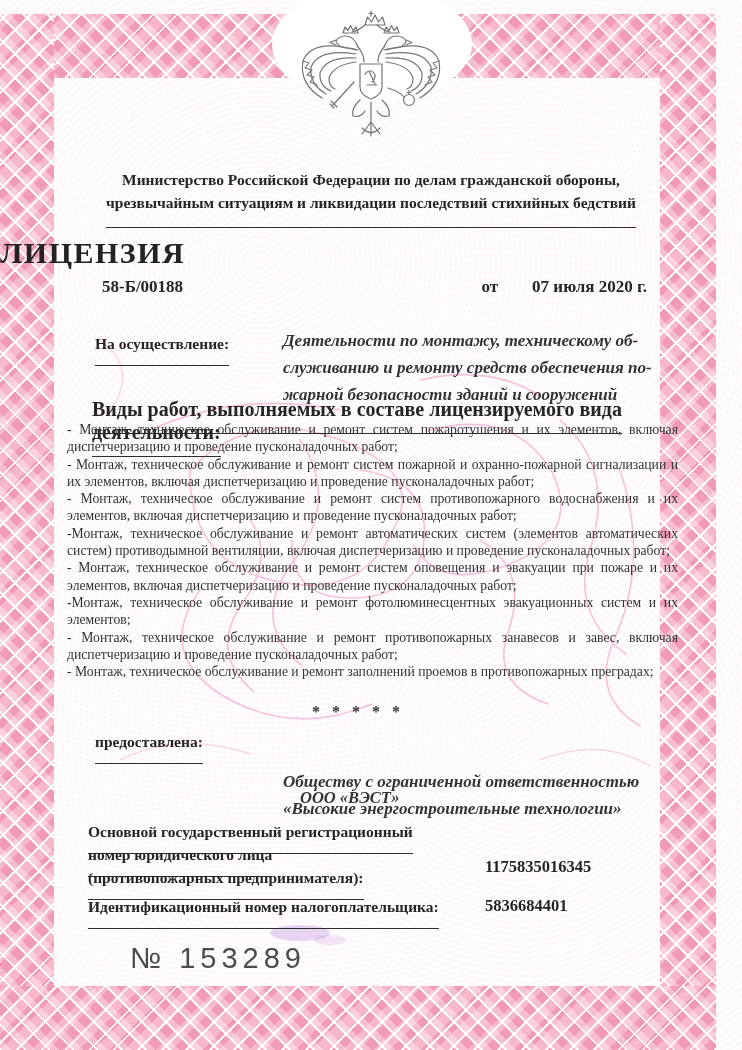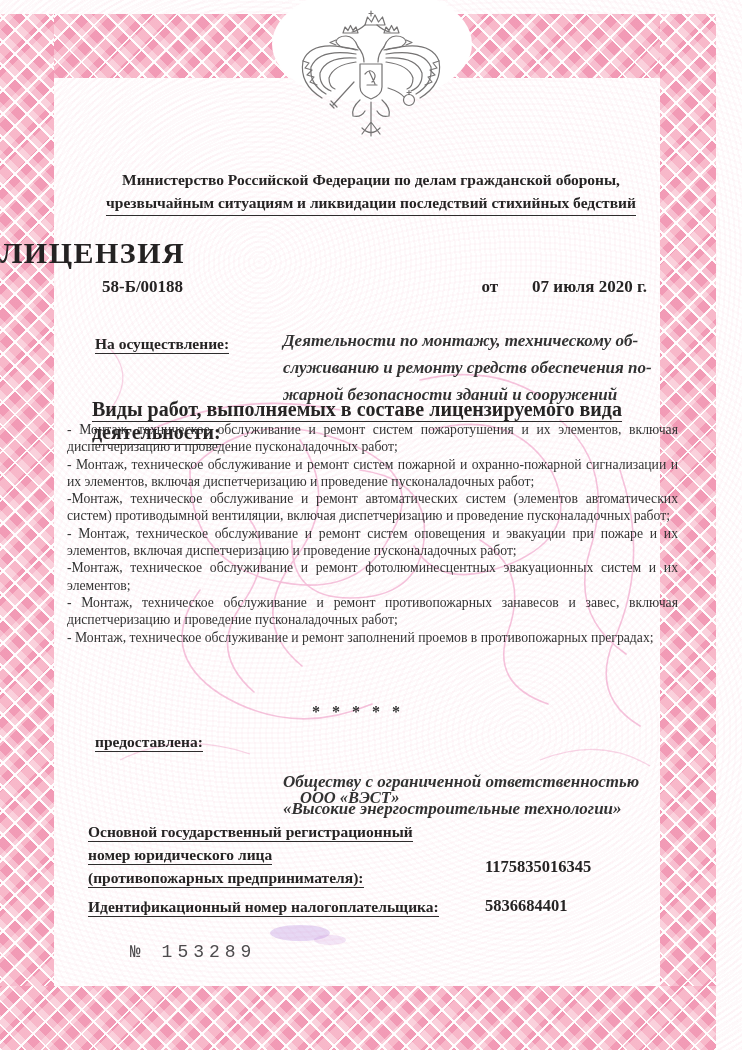--- a/index.html
+++ b/index.html
@@ -27,34 +27,34 @@
   .lace-right{left:660px;top:14px;width:56px;height:1036px;}
   .lace-bottom{left:0;top:986px;width:716px;height:64px;}
   .notch{
     position:absolute;left:272px;top:-14px;width:200px;height:116px;border-radius:50%;
     background:#fff;
   }
   .emblem{position:absolute;left:296px;top:8px;}
   .wm{position:absolute;left:0;top:0;pointer-events:none;}
   
   .abs{position:absolute;}
-  .u{border-bottom:1.6px solid #2e2c2c;padding-bottom:1px;}
+  .u{border-bottom:1.6px solid #2e2c2c;padding-bottom:13px;}
   .ministry{left:60px;top:168px;width:622px;text-align:center;font-weight:bold;font-size:15.5px;line-height:23px;color:#262424;}
   .title{left:0;top:236px;width:716px;text-align:left;font-weight:bold;font-size:30px;letter-spacing:1.5px;color:#242222;}
   .numrow{left:102px;top:277px;width:545px;display:flex;justify-content:space-between;font-weight:bold;font-size:17px;color:#262424;}
   .numrow .right{display:flex;gap:34px;}
   .label{font-weight:bold;font-size:15.5px;color:#262424;line-height:26px;}
   .italic-block{font-style:italic;font-weight:600;font-size:17px;line-height:27px;color:#333;}
   .works-head{left:92px;top:398px;font-weight:bold;font-size:20px;color:#262424;}
   .works{left:67px;top:421px;width:611px;font-size:13.7px;line-height:17.3px;text-align:justify;color:#333;}
   .works p{margin:0;}
   .stars{left:0;top:703px;width:716px;text-align:center;font-weight:bold;font-size:16px;letter-spacing:4px;color:#333;}
   .ogrn-label{left:88px;top:820px;font-weight:bold;font-size:15.5px;line-height:23px;color:#262424;}
   .value{font-weight:bold;font-size:16.5px;color:#262424;}
-  .blank-no{left:86px;top:942px;font-family:Liberation Mono, monospace;font-size:18px;letter-spacing:5px;color:#4d4b4d;padding-left:44px;}
+  .blank-no{left:86px;top:942px;font-family:Liberation Sans, sans-serif;font-size:29px;letter-spacing:5px;color:#4d4b4d;padding-left:44px;}
   .line{display:inline-block;}
 </style>
 </head>
 <body>
 
 <div class="page">
 
   <div class="lace lace-top"></div>
   <div class="lace lace-left"></div>
   <div class="lace lace-right"></div>
@@ -149,20 +149,21 @@
     <div>жарной безопасности зданий и сооружений</div>
   </div>
 
   <div class="abs works-head">
     <span class="u">Виды работ, выполняемых в составе лицензируемого вида деятельности:</span>
   </div>
 
   <div class="abs works">
     <p>- Монтаж, техническое обслуживание и ремонт систем пожаротушения и их элементов, включая диспетчеризацию и проведение пусконаладочных работ;</p>
     <p>- Монтаж, техническое обслуживание и ремонт систем пожарной и охранно-пожарной сигнализации и их элементов, включая диспетчеризацию и проведение пусконаладочных работ;</p>
+    <p>- Монтаж, техническое обслуживание и ремонт систем противопожарного водоснабжения и их элементов, включая диспетчеризацию и проведение пусконаладочных работ;</p>
     <p>-Монтаж, техническое обслуживание и ремонт автоматических систем (элементов автоматических систем) противодымной вентиляции, включая диспетчеризацию и проведение пусконаладочных работ;</p>
     <p>- Монтаж, техническое обслуживание и ремонт систем оповещения и эвакуации при пожаре и их элементов, включая диспетчеризацию и проведение пусконаладочных работ;</p>
     <p>-Монтаж, техническое обслуживание и ремонт фотолюминесцентных эвакуационных систем и их элементов;</p>
     <p>- Монтаж, техническое обслуживание и ремонт противопожарных занавесов и завес, включая диспетчеризацию и проведение пусконаладочных работ;</p>
     <p>- Монтаж, техническое обслуживание и ремонт заполнений проемов в противопожарных преградах;</p>
   </div>
 
   <div class="abs stars">* * * * *</div>
 
   <div class="abs label" style="left:95px;top:729px;">

